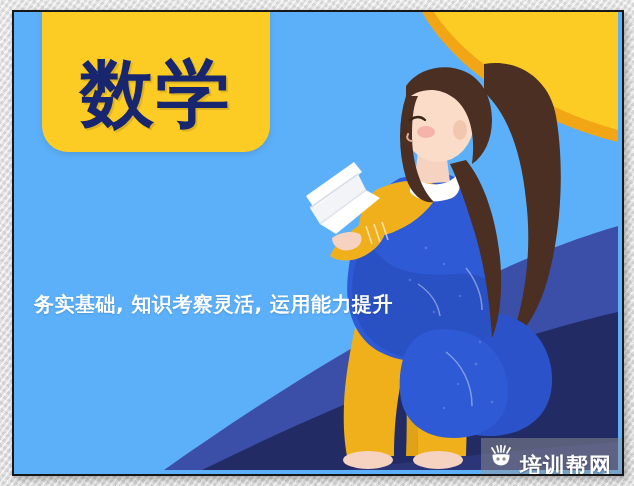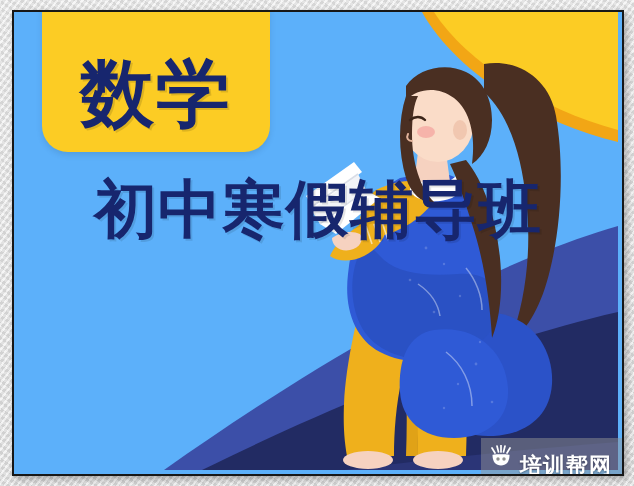--- a/index.html
+++ b/index.html
@@ -19,21 +19,20 @@
       linear-gradient(180deg,#e2e2e2 0%,#dedede 40%,#d8d8d8 100%);
   }
 
   
   #banner{
     position:absolute;left:12px;top:10px;width:608px;height:462px;
     border:2px solid #171717;
     background:#5cb0fa;
     overflow:hidden;
     box-shadow:3px 3px 7px rgba(0,0,0,.28);
-    text-align:center;
   }
   #canvas{position:absolute;left:0;top:0;width:604px;height:458px;}
 
   
   #subject-tab{
     position:absolute;left:28px;top:-12px;width:228px;height:152px;
     background:#fccc24;
     border-radius:10px 10px 26px 26px;
     display:flex;align-items:flex-end;justify-content:center;
     box-shadow:0 3px 6px rgba(0,0,0,.10);
@@ -216,22 +215,22 @@
         <path d="M404,272 C416,280 424,292 426,304"></path>
         <path d="M452,256 C462,268 468,284 468,298"></path>
       </g>
     </g>
   </svg>
 
   <div id="subject-tab">
     <span id="subject-text">数学</span>
   </div>
 
-  <div id="headline">初中寒假辅导班</div>
-
+
+  <div id="subtitle">务实基础, 知识考察灵活, 运用能力提升</div>
 
 
   <div id="watermark">
     <svg width="24" height="22" viewBox="0 0 24 22">
       <g fill="#ffffff">
         <path d="M3,3 L6,8 M8,1 L9.5,7 M12,0.5 L12,7 M16,1 L14.5,7 M21,3 L18,8" stroke="#ffffff" stroke-width="1.7" stroke-linecap="round" fill="none"></path>
         <path d="M3.5,10 C3.5,9 20.5,9 20.5,10 C20.5,17 17,20.5 12,20.5
                  C7,20.5 3.5,17 3.5,10 Z"></path>
       </g>
       <circle cx="9" cy="14" r="1.7" fill="#8e8e8e"></circle>

